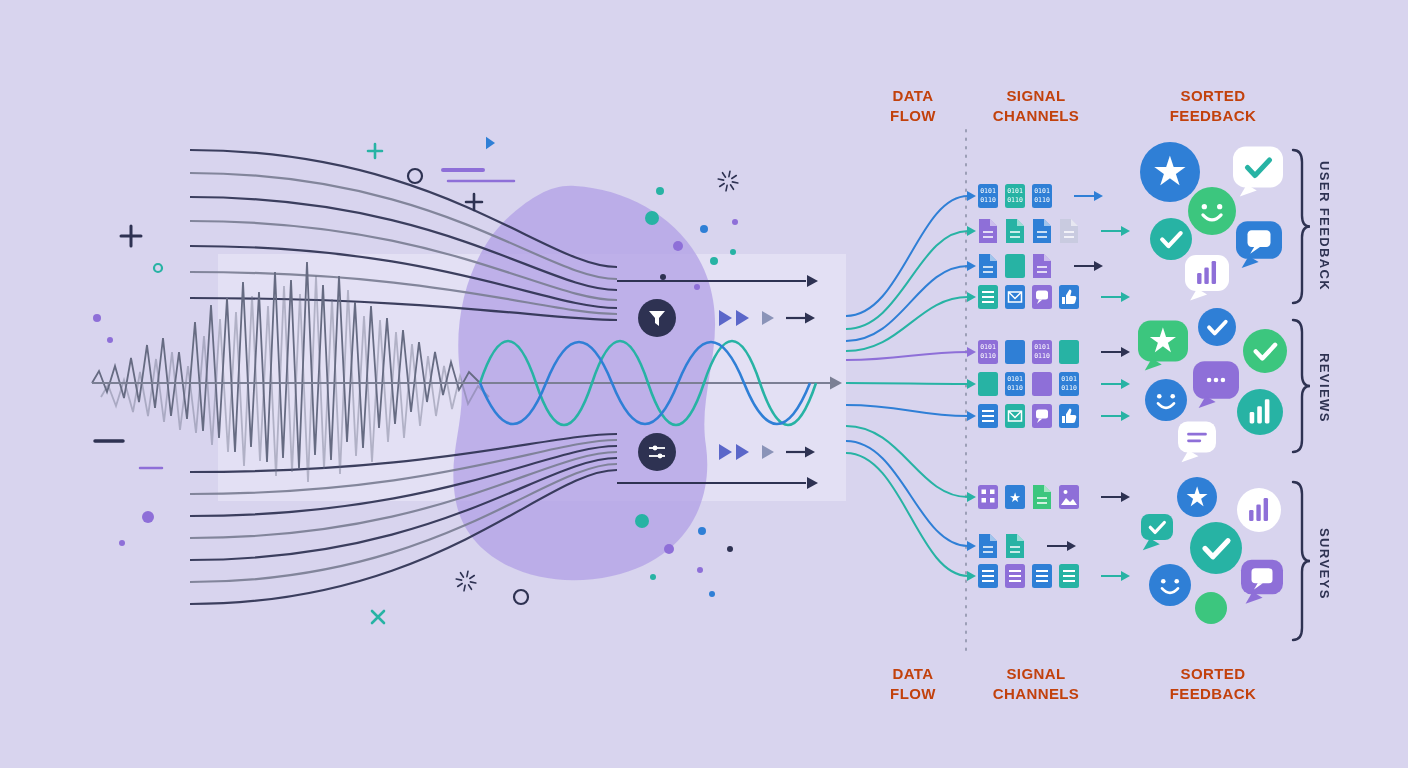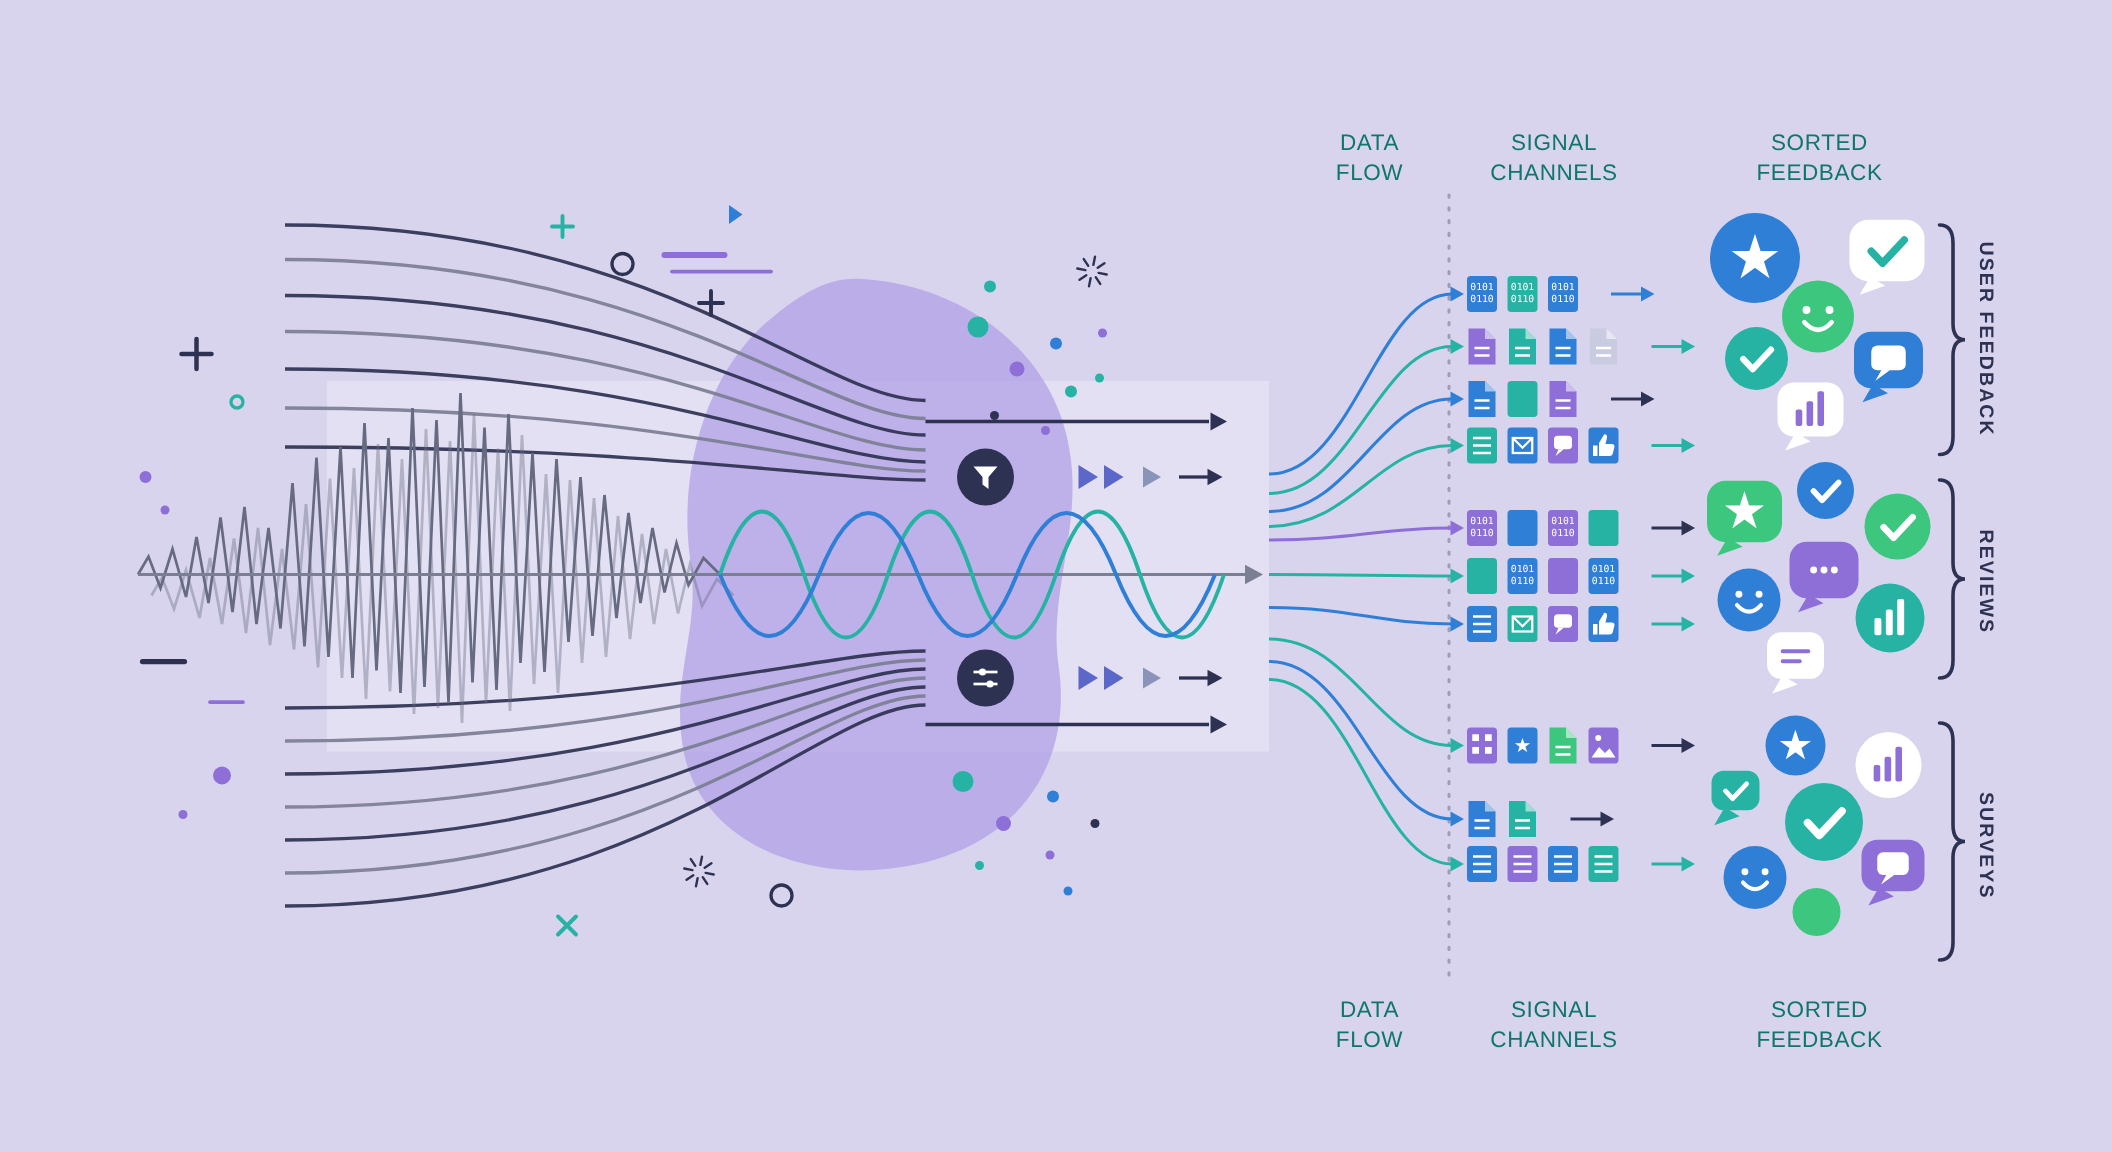--- a/index.html
+++ b/index.html
@@ -1,21 +1,21 @@
 <!DOCTYPE html>
 <html><head>
 <meta charset="utf-8">
 <style>
   * { margin:0; padding:0; box-sizing:border-box; }
   html,body { width:1408px; height:768px; overflow:hidden; background:#d8d4ee;
               font-family:"Liberation Sans", sans-serif; }
   .stage { position:relative; width:1408px; height:768px; }
   .stage > svg { position:absolute; left:0; top:0; }
-  .col-label { position:absolute; font-weight:400; font-size:15px; line-height:1.3;
-               color:#0f766e; text-align:center; white-space:pre-line; letter-spacing:.4px; }
+  .col-label { position:absolute; font-weight:700; font-size:15px; line-height:1.3;
+               color:#c2410c; text-align:center; white-space:pre-line; letter-spacing:.4px; }
   .side-label { position:absolute; writing-mode:vertical-rl; font-weight:700; font-size:13px;
                 color:#2e3252; letter-spacing:1.4px; display:flex; align-items:center; justify-content:center; }
 </style>
 </head>
 <body>
 
 <div class="stage">
 
   <svg id="diagram-svg" width="1408" height="768" viewBox="0 0 1408 768">
 

